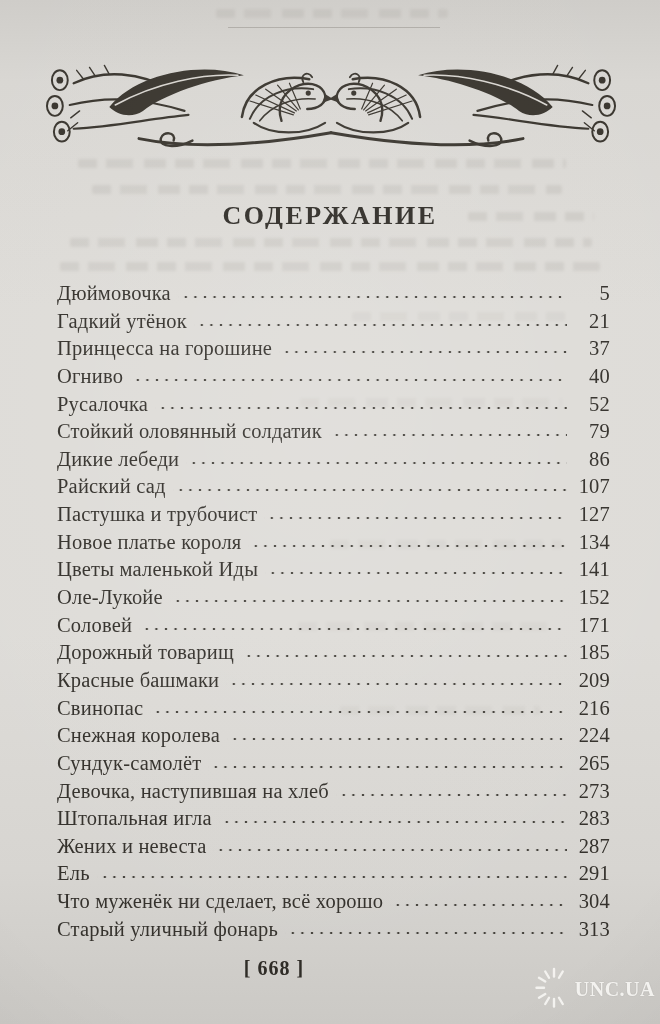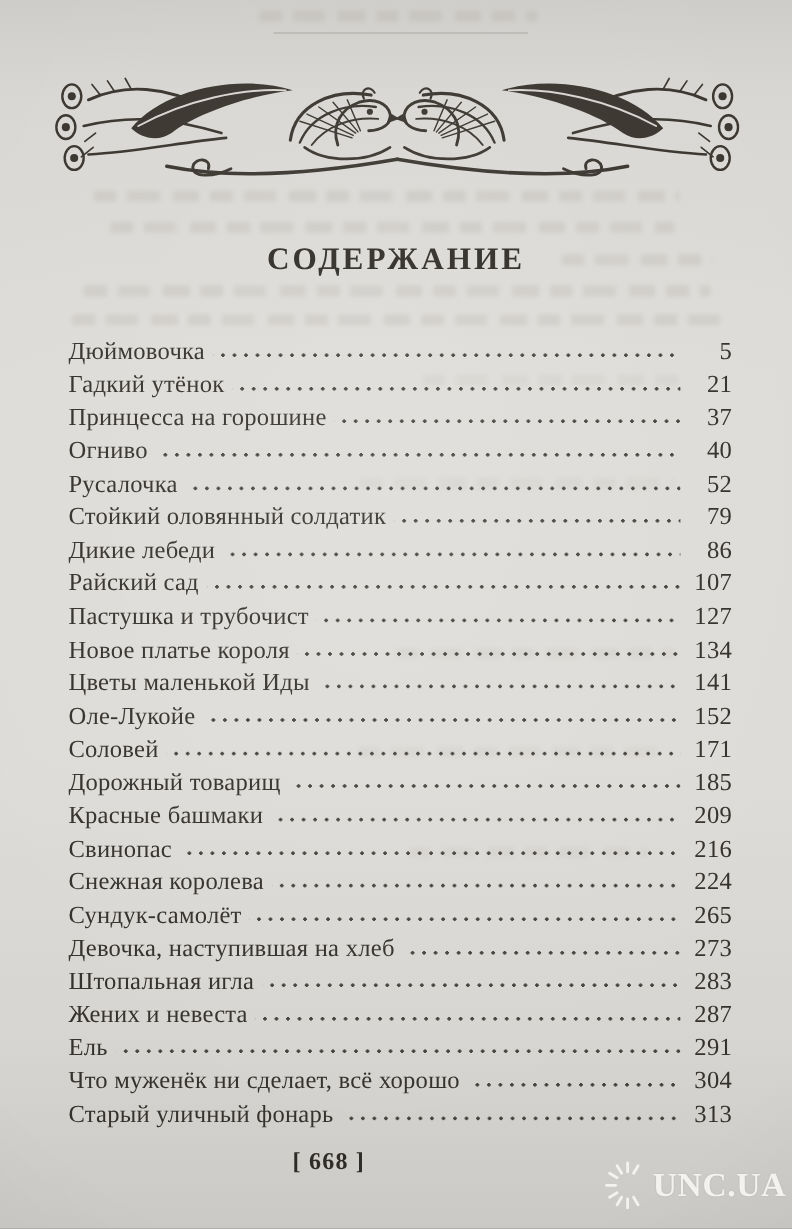--- a/index.html
+++ b/index.html
@@ -62,21 +62,21 @@
     position:absolute;top:957px;left:-56px;width:660px;z-index:2;
     text-align:center;font-size:20px;font-weight:700;color:#2e2b26;
     letter-spacing:1px;
   }
   .watermark{
     position:absolute;right:5px;bottom:12px;z-index:6;
     display:flex;align-items:center;gap:1px;
     color:#f6f5f2;opacity:.95;
   }
   .watermark-label{
-    font-size:28px;font-weight:700;letter-spacing:.5px;
+    font-size:20px;font-weight:700;letter-spacing:.5px;
     text-shadow:0 0 2px rgba(0,0,0,0.12);
   }
   .sunburst{width:40px;height:46px;flex:0 0 auto;}
 </style>
 </head>
 <body>
 
 <div class="photo">
 
   <div class="ghost" style="top:9px;left:216px;width:232px;opacity:.17;"></div>

